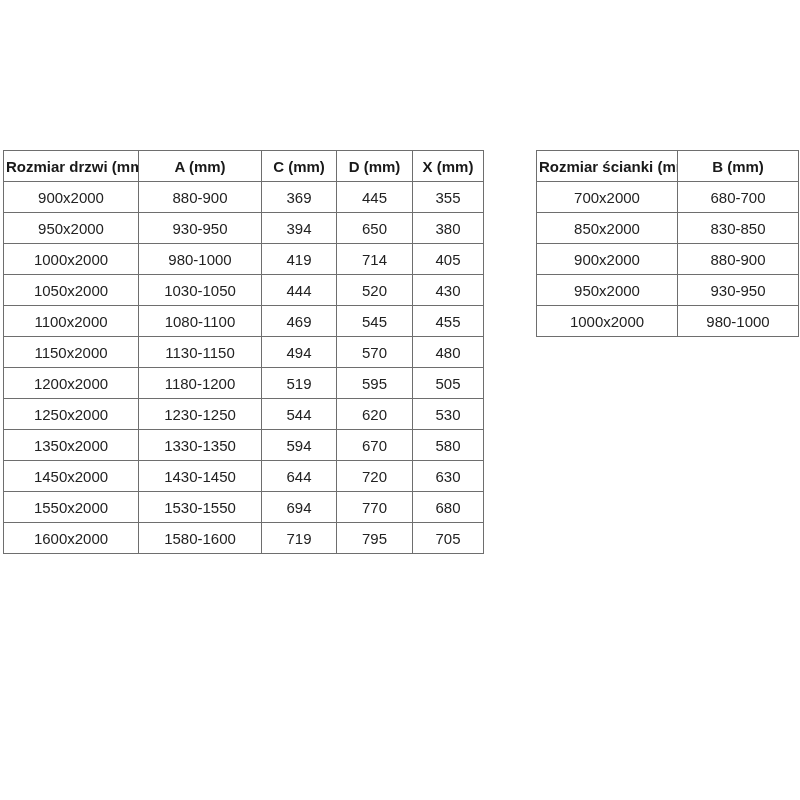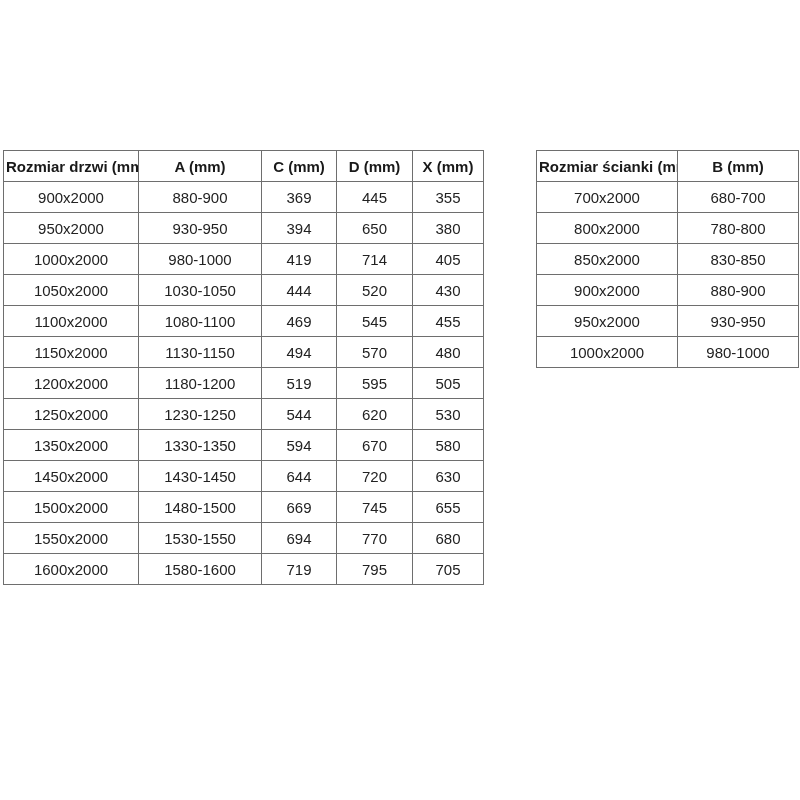--- a/index.html
+++ b/index.html
@@ -138,27 +138,20 @@
           <td>580</td>
         </tr>
         <tr>
           <td>1450x2000</td>
           <td>1430-1450</td>
           <td>644</td>
           <td>720</td>
           <td>630</td>
         </tr>
         <tr>
-          <td>1500x2000</td>
-          <td>1480-1500</td>
-          <td>669</td>
-          <td>745</td>
-          <td>655</td>
-        </tr>
-        <tr>
           <td>1550x2000</td>
           <td>1530-1550</td>
           <td>694</td>
           <td>770</td>
           <td>680</td>
         </tr>
         <tr>
           <td>1600x2000</td>
           <td>1580-1600</td>
           <td>719</td>
@@ -178,24 +171,20 @@
           <th>Rozmiar ścianki (mm)</th>
           <th>B (mm)</th>
         </tr>
     </thead>
     <tbody>
         <tr>
           <td>700x2000</td>
           <td>680-700</td>
         </tr>
         <tr>
-          <td>800x2000</td>
-          <td>780-800</td>
-        </tr>
-        <tr>
           <td>850x2000</td>
           <td>830-850</td>
         </tr>
         <tr>
           <td>900x2000</td>
           <td>880-900</td>
         </tr>
         <tr>
           <td>950x2000</td>
           <td>930-950</td>

